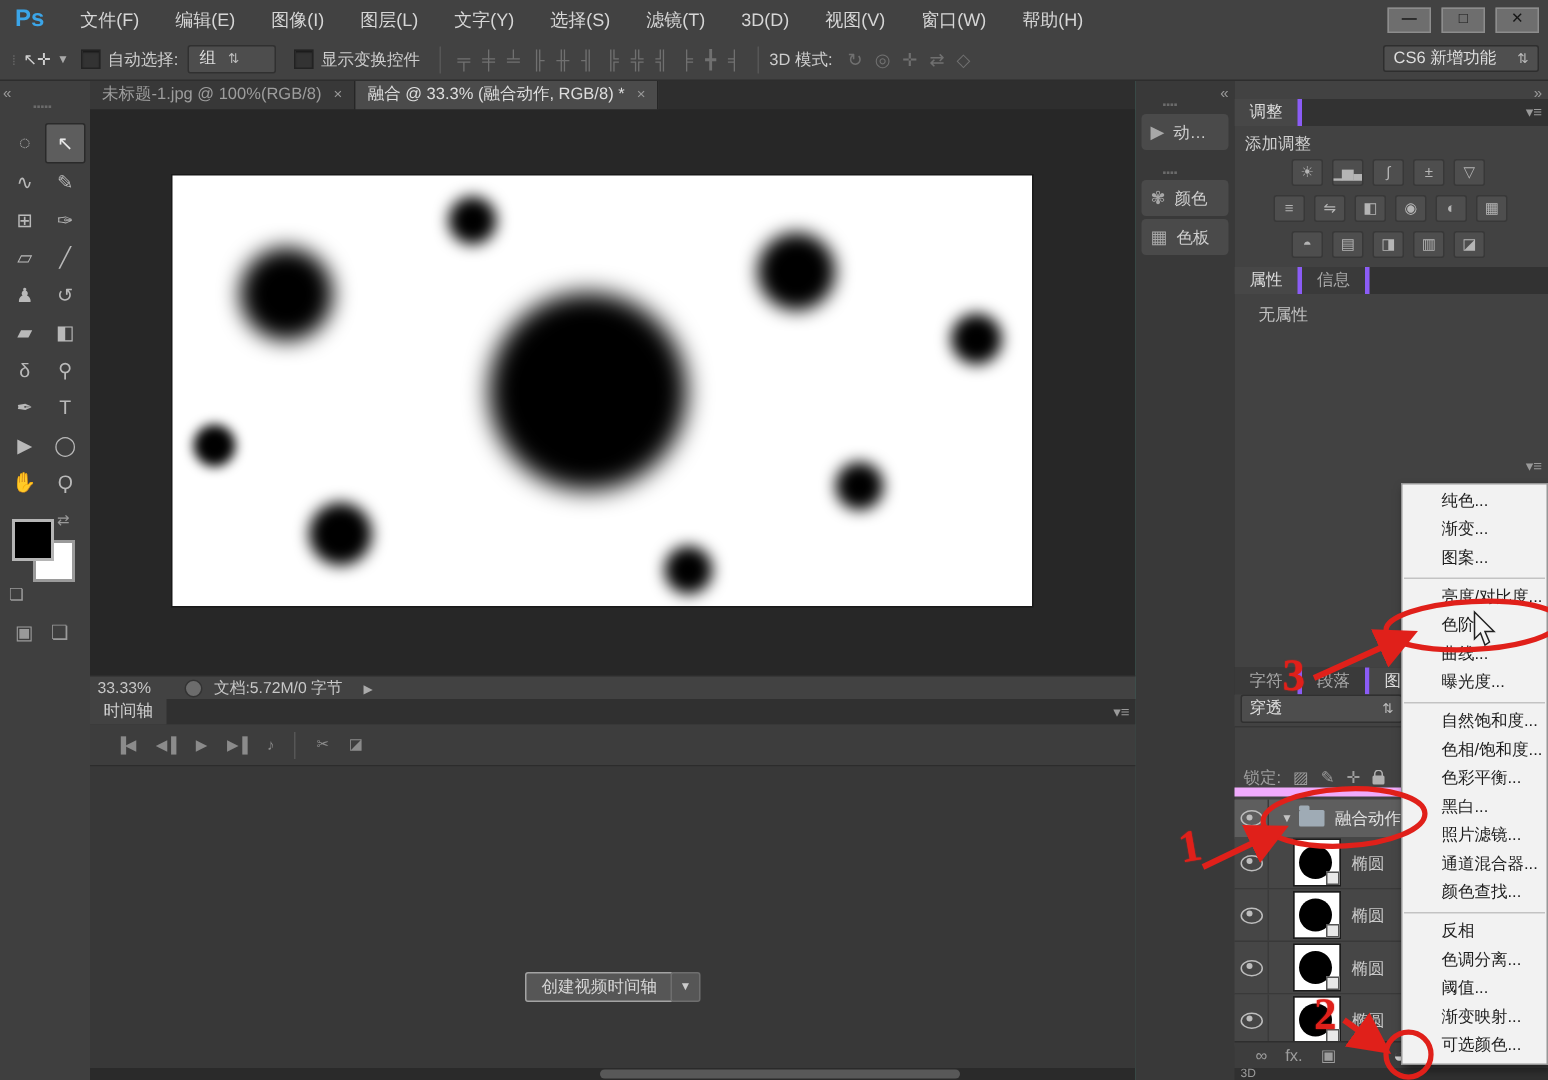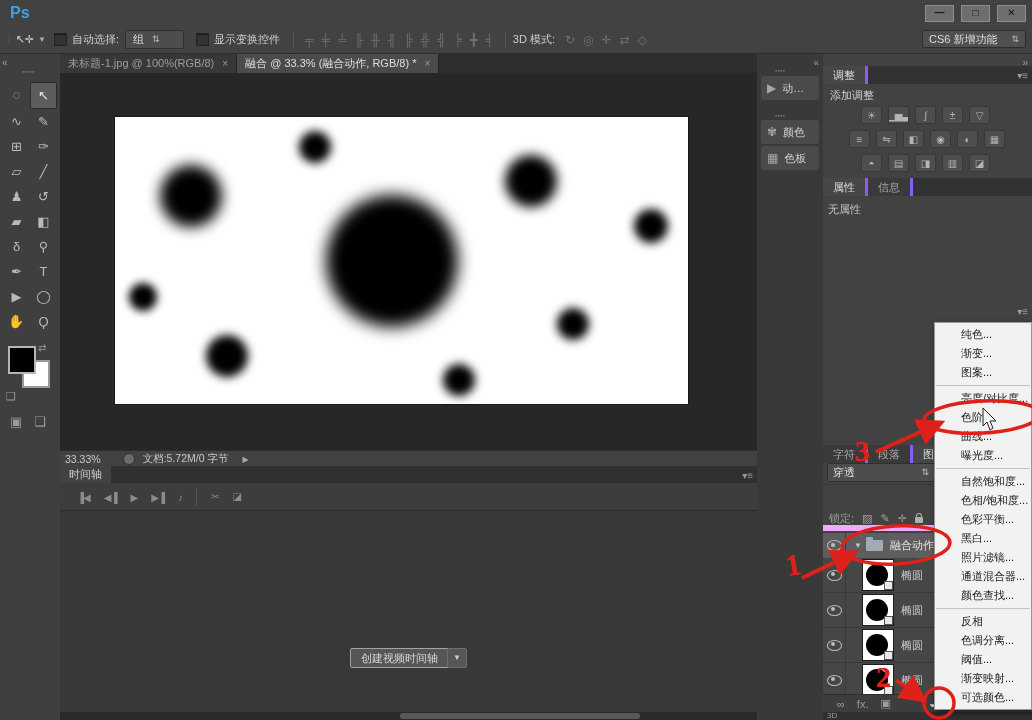--- a/index.html
+++ b/index.html
@@ -87,21 +87,21 @@
   
   .rightcol{position:absolute;left:823px;top:54px;width:209px;height:666px;background:#424242}
   .ptabbar{position:absolute;left:0;width:209px;height:18px;background:#323232;display:flex}
   .ptab{height:18px;line-height:18px;padding:0 10px;color:#a8a8a8;background:#3a3a3a;border-right:3px solid #8b5cf6}
   .ptab.active{background:#474747;color:#ddd}
   .pmenu{position:absolute;right:4px;font-size:10px;color:#9a9a9a}
   .adj-head{position:absolute;left:7px;top:34px;color:#cfcfcf}
   .adj-row{position:absolute;display:flex;gap:6px}
   .adj-tile{width:19px;height:16px;background:#4e4e4e;border:1px solid #383838;border-radius:2px;color:#b5b5b5;
             font-size:10px;display:flex;align-items:center;justify-content:center;overflow:hidden}
-  .props-empty{position:absolute;left:5px;top:148px;color:#c2c2c2}
+  .props-empty{position:absolute;left:16px;top:148px;color:#c2c2c2}
 
   
   .filter-row{position:absolute;left:0;top:409px;width:209px;height:22px;background:#424242;display:flex;align-items:center;padding-left:6px;box-sizing:border-box;border-bottom:1px solid #363636}
   .mag{width:9px;height:9px;border:1.5px solid #aaa;border-radius:50%;position:relative;margin-right:5px}
   .mag::after{content:'';position:absolute;width:5px;height:1.5px;background:#aaa;transform:rotate(45deg);left:7px;top:8px}
   .blend-row{position:absolute;left:0;top:409px;width:209px;height:22px;display:flex;align-items:flex-start;padding-left:4px;box-sizing:border-box}
   .blend-sel{width:96px;height:17px;background:#4d4d4d;border:1px solid #303030;border-radius:2px;line-height:17px;
              padding:0 5px;display:flex;justify-content:space-between;color:#ddd}
   .lock-row{position:absolute;left:0;top:457px;width:209px;height:20px;display:flex;align-items:center;padding-left:6px;box-sizing:border-box;border-bottom:6px solid #f0abfc}
   .lk{color:#9d9d9d;font-size:11px;margin-right:8px}
@@ -134,20 +134,34 @@
             font-family:"Liberation Serif","DejaVu Serif",serif;text-shadow:0 0 1px #e0201a}
   #anno-svg{position:absolute;left:0;top:0;z-index:60;pointer-events:none}
 </style>
 </head>
 <body>
 
 <div id="app">
 
   <div class="menubar">
     <span class="ps-logo">Ps</span>
+    <div class="menu-items">
+
+    <div class="menu-item">文件(F)</div>
+        <div class="menu-item">编辑(E)</div>
+        <div class="menu-item">图像(I)</div>
+        <div class="menu-item">图层(L)</div>
+        <div class="menu-item">文字(Y)</div>
+        <div class="menu-item">选择(S)</div>
+        <div class="menu-item">滤镜(T)</div>
+        <div class="menu-item">3D(D)</div>
+        <div class="menu-item">视图(V)</div>
+        <div class="menu-item">窗口(W)</div>
+        <div class="menu-item">帮助(H)</div>
+      </div>
     <div class="win-controls">
       <div class="win-btn">—</div>
       <div class="win-btn">□</div>
       <div class="win-btn">✕</div>
     </div>
   </div>
 
   <div class="optionsbar">
     <span class="grip">⁞</span>
     <span class="tool-preview">↖✛</span>

